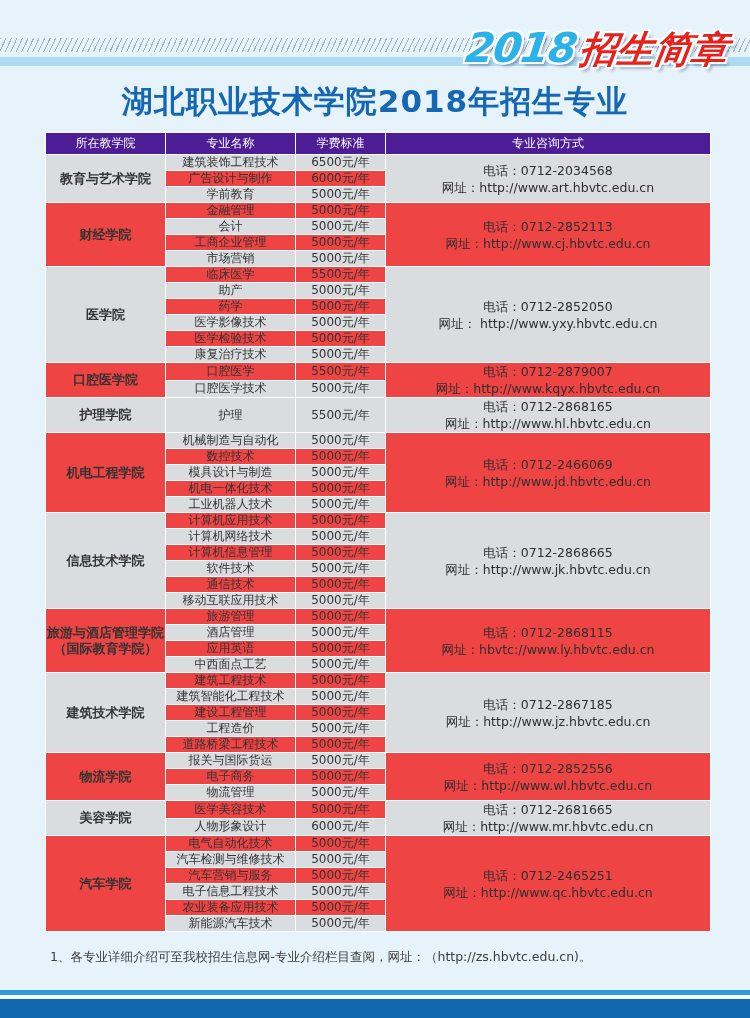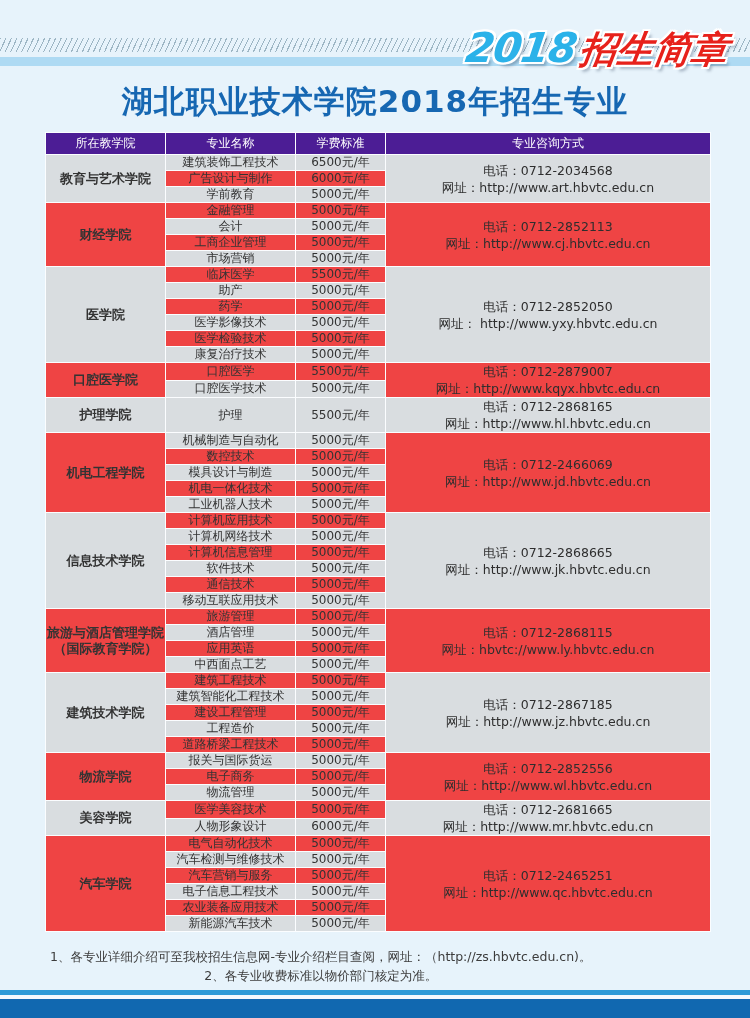--- a/index.html
+++ b/index.html
@@ -352,18 +352,17 @@
         <tr>
           <td class="major sh-gray">新能源汽车技术</td>
           <td class="fee sh-gray">5000元/年</td>
         </tr>
       </tbody>
   </table>
 </div>
 
 <div class="notes">
   <div>1、各专业详细介绍可至我校招生信息网-专业介绍栏目查阅，网址：（http://zs.hbvtc.edu.cn)。</div>
-  <div>2、各专业收费标准以物价部门核定为准。</div>
 </div>
 
 <div class="footer-stripe"></div>
 <div class="footer-gap"></div>
 <div class="footer-band"></div>
 
 </body></html>

